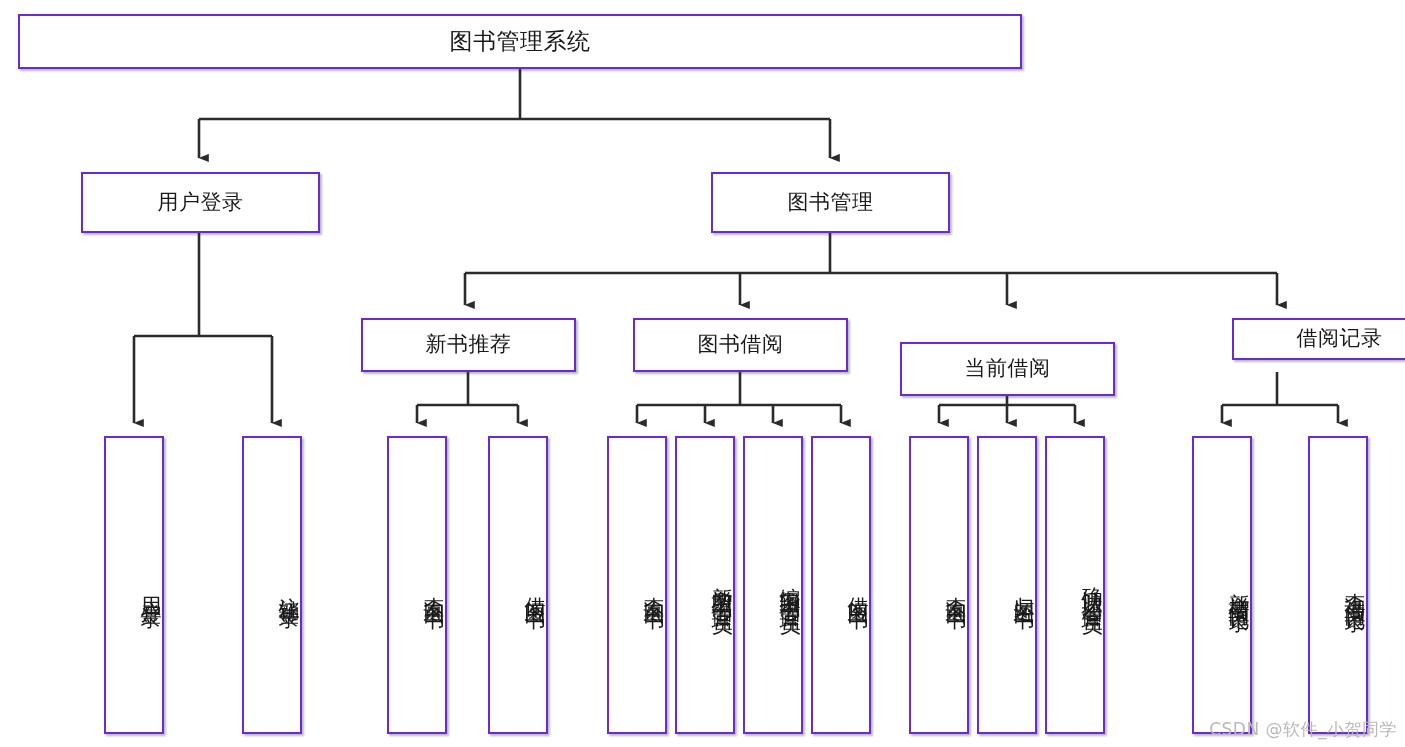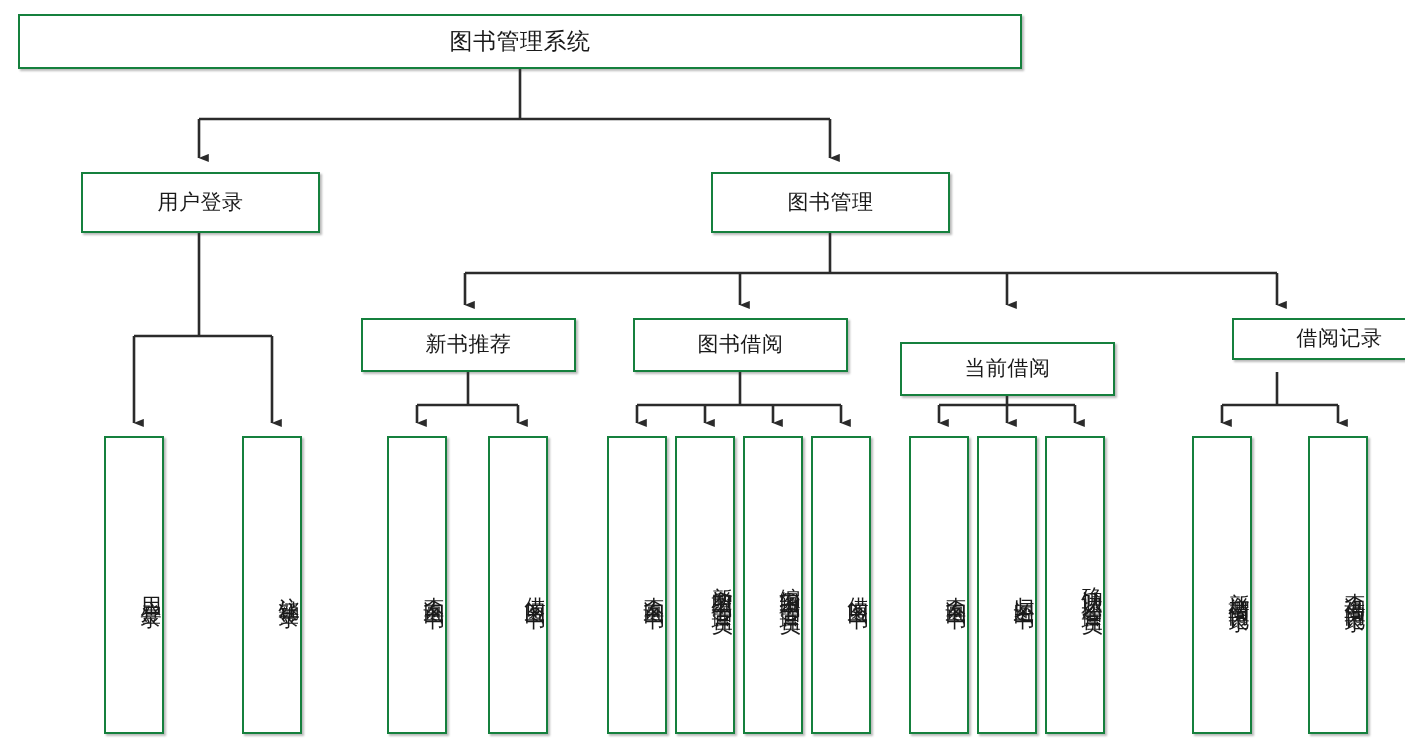--- a/index.html
+++ b/index.html
@@ -25,21 +25,21 @@
     left: 0;
     top: 0;
     width: 1405px;
     height: 747px;
     pointer-events: none;
   }
   .node {
     position: absolute;
     box-sizing: border-box;
     background: #ffffff;
-    border: 2px solid #15803d;
+    border: 2px solid #6d28d9;
     box-shadow: 2px 2px 2px rgba(60,60,60,0.35);
     display: flex;
     align-items: center;
     justify-content: center;
     color: #1a1a1a;
   }
   .node.horiz {
     writing-mode: horizontal-tb;
   }
   .node.vert {
@@ -199,14 +199,15 @@
   </div>
 
   <div class="node vert leaf" style="left:1192px; top:436px; width:60px; height:298px;">
     <span class="node-label">新增借阅记录</span>
   </div>
 
   <div class="node vert leaf" style="left:1308px; top:436px; width:60px; height:298px;">
     <span class="node-label">查询借阅记录</span>
   </div>
 
+  <div id="watermark">CSDN @软件_小贺同学</div>
 
 </div>
 
 </body></html>

